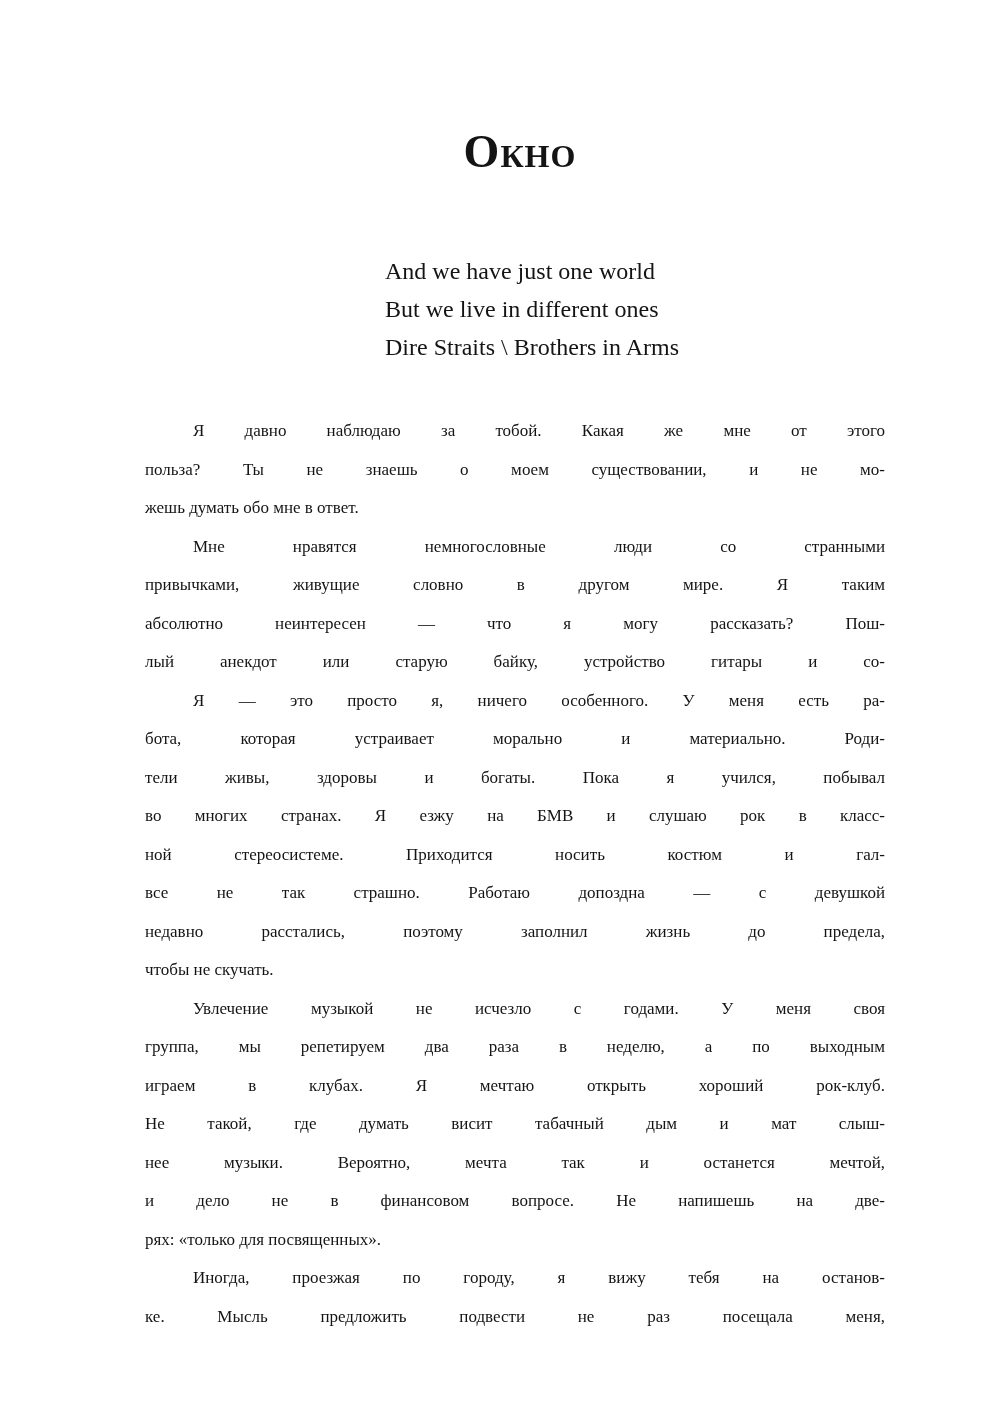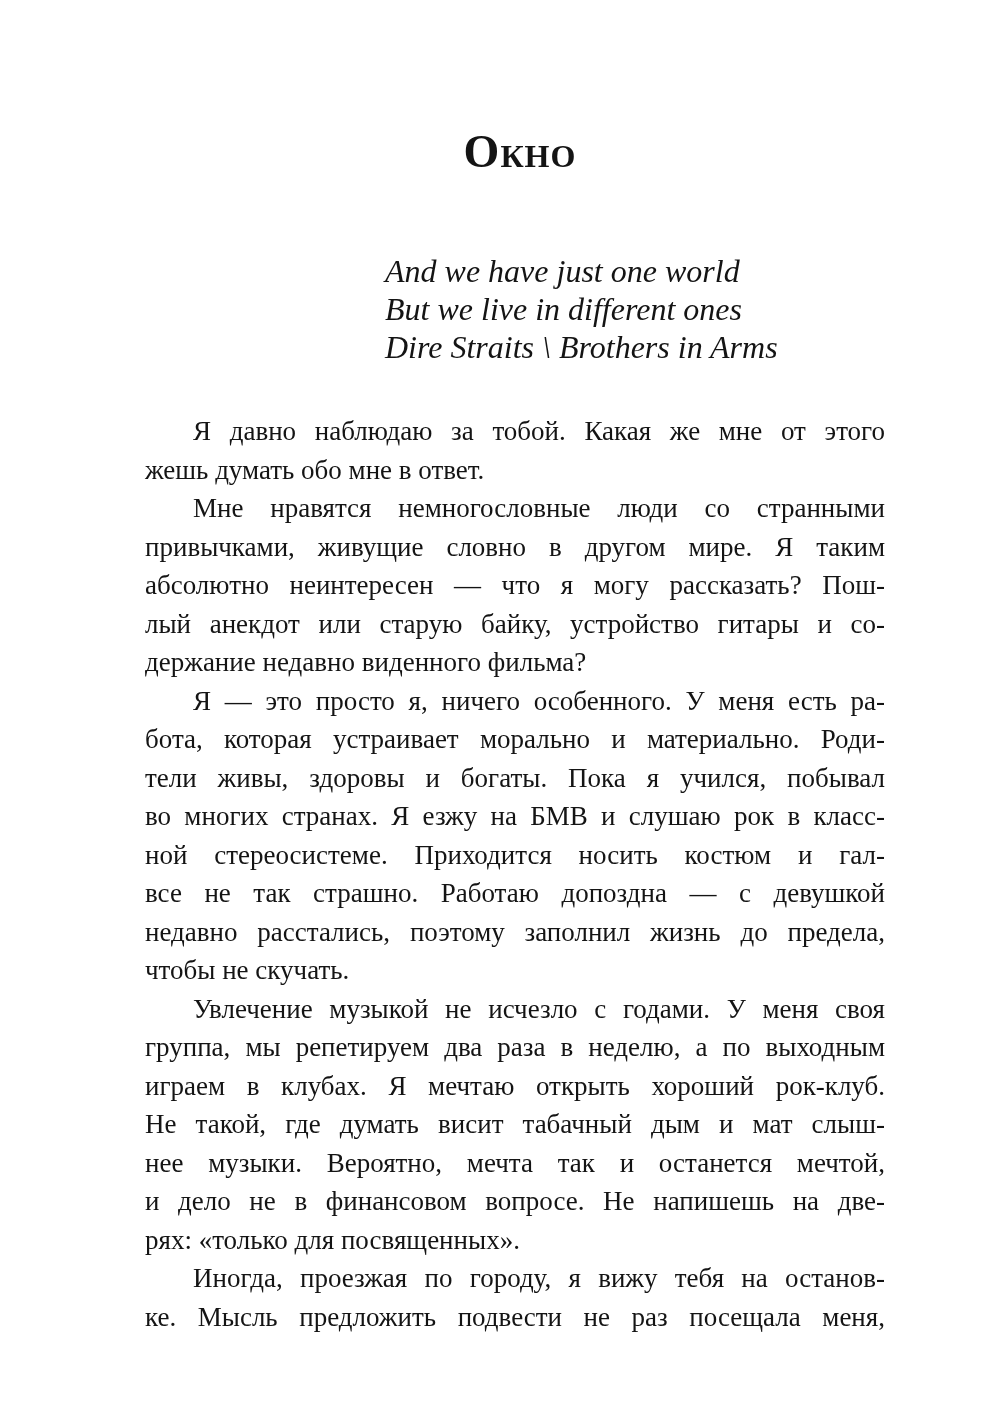--- a/index.html
+++ b/index.html
@@ -25,28 +25,27 @@
     text-align: center;
     font-weight: bold;
     font-variant: small-caps;
     font-size: 46px;
     line-height: 48px;
     letter-spacing: 1px;
     margin: 0 0 0 10px;
   }
   .epigraph {
     margin: 76px 0 0 240px;
-    font-style: italic;
-    font-size: 32px;
+    font-size: 24px;
     line-height: 38px;
     white-space: nowrap;
   }
   .body-text {
     margin-top: 46px;
-    font-size: 27px;
+    font-size: 17px;
     line-height: 38.5px;
   }
   .body-line {
     text-align: justify;
     text-align-last: justify;
   }
   .body-line.first {
     text-indent: 48px;
   }
   .body-line.last {
@@ -62,28 +61,28 @@
 
   <div class="epigraph">
       <div>And we have just one world</div>
       <div>But we live in different ones</div>
       <div>Dire Straits \ Brothers in Arms</div>
     </div>
 
   <div class="body-text">
       <div>
         <div class="body-line first">Я давно наблюдаю за тобой. Какая же мне от этого</div>
+        <div class="body-line">польза? Ты не знаешь о моем существовании, и не мо-</div>
         <div class="body-line last">жешь думать обо мне в ответ.</div>
       </div>
       <div>
         <div class="body-line first">Мне нравятся немногословные люди со странными</div>
         <div class="body-line">привычками, живущие словно в другом мире. Я таким</div>
         <div class="body-line">абсолютно неинтересен — что я могу рассказать? Пош-</div>
         <div class="body-line">лый анекдот или старую байку, устройство гитары и со-</div>
-        <div class="body-line last">держание недавно виденного фильма?</div>
       </div>
       <div>
         <div class="body-line first">Я — это просто я, ничего особенного. У меня есть ра-</div>
         <div class="body-line">бота, которая устраивает морально и материально. Роди-</div>
         <div class="body-line">тели живы, здоровы и богаты. Пока я учился, побывал</div>
         <div class="body-line">во многих странах. Я езжу на БМВ и слушаю рок в класс-</div>
         <div class="body-line">ной стереосистеме. Приходится носить костюм и гал-</div>
         <div class="body-line">все не так страшно. Работаю допоздна — с девушкой</div>
         <div class="body-line">недавно расстались, поэтому заполнил жизнь до предела,</div>
         <div class="body-line last">чтобы не скучать.</div>

